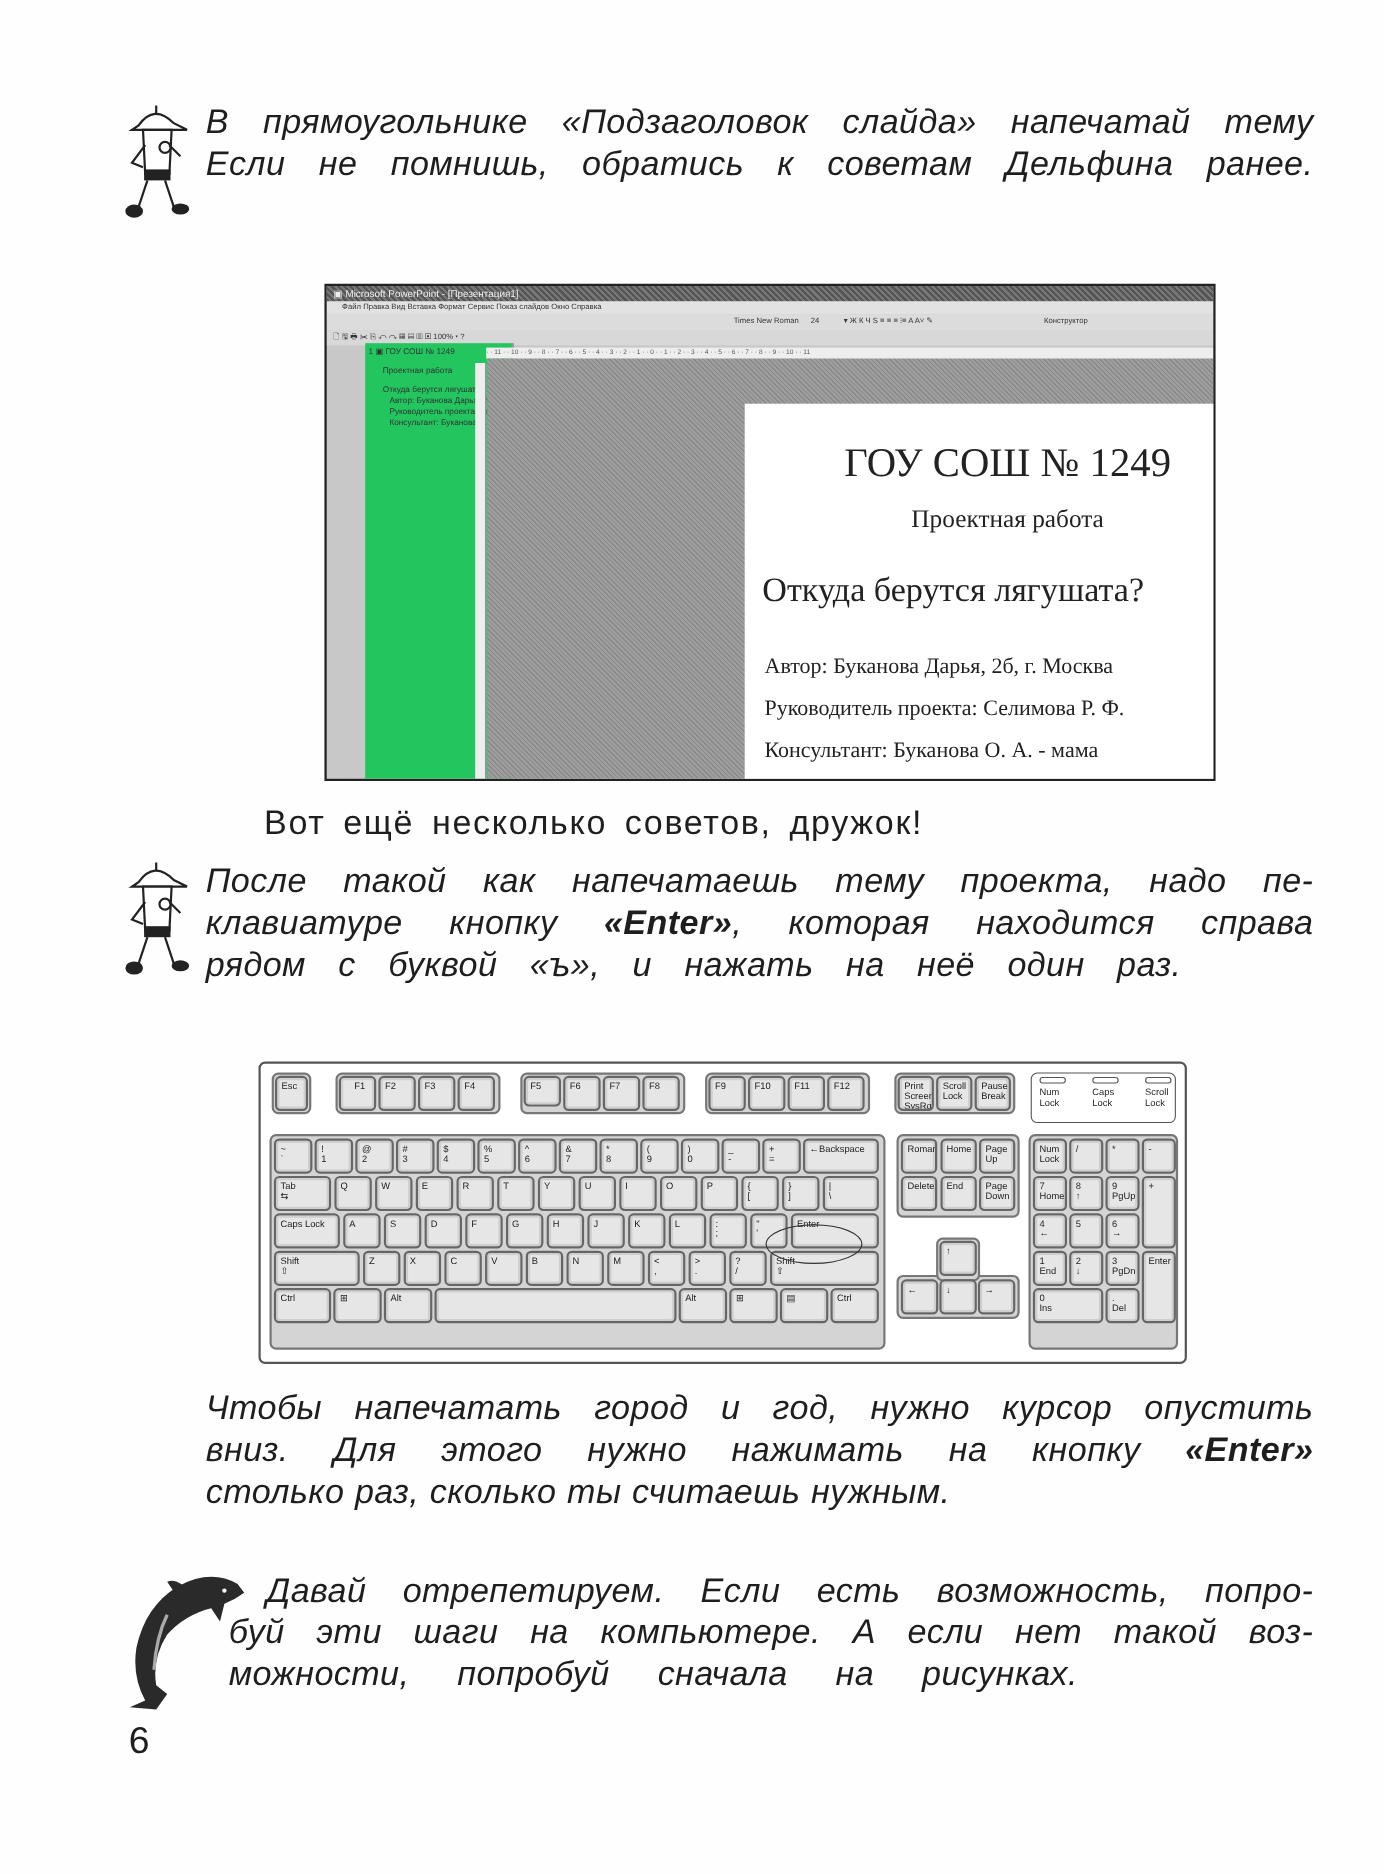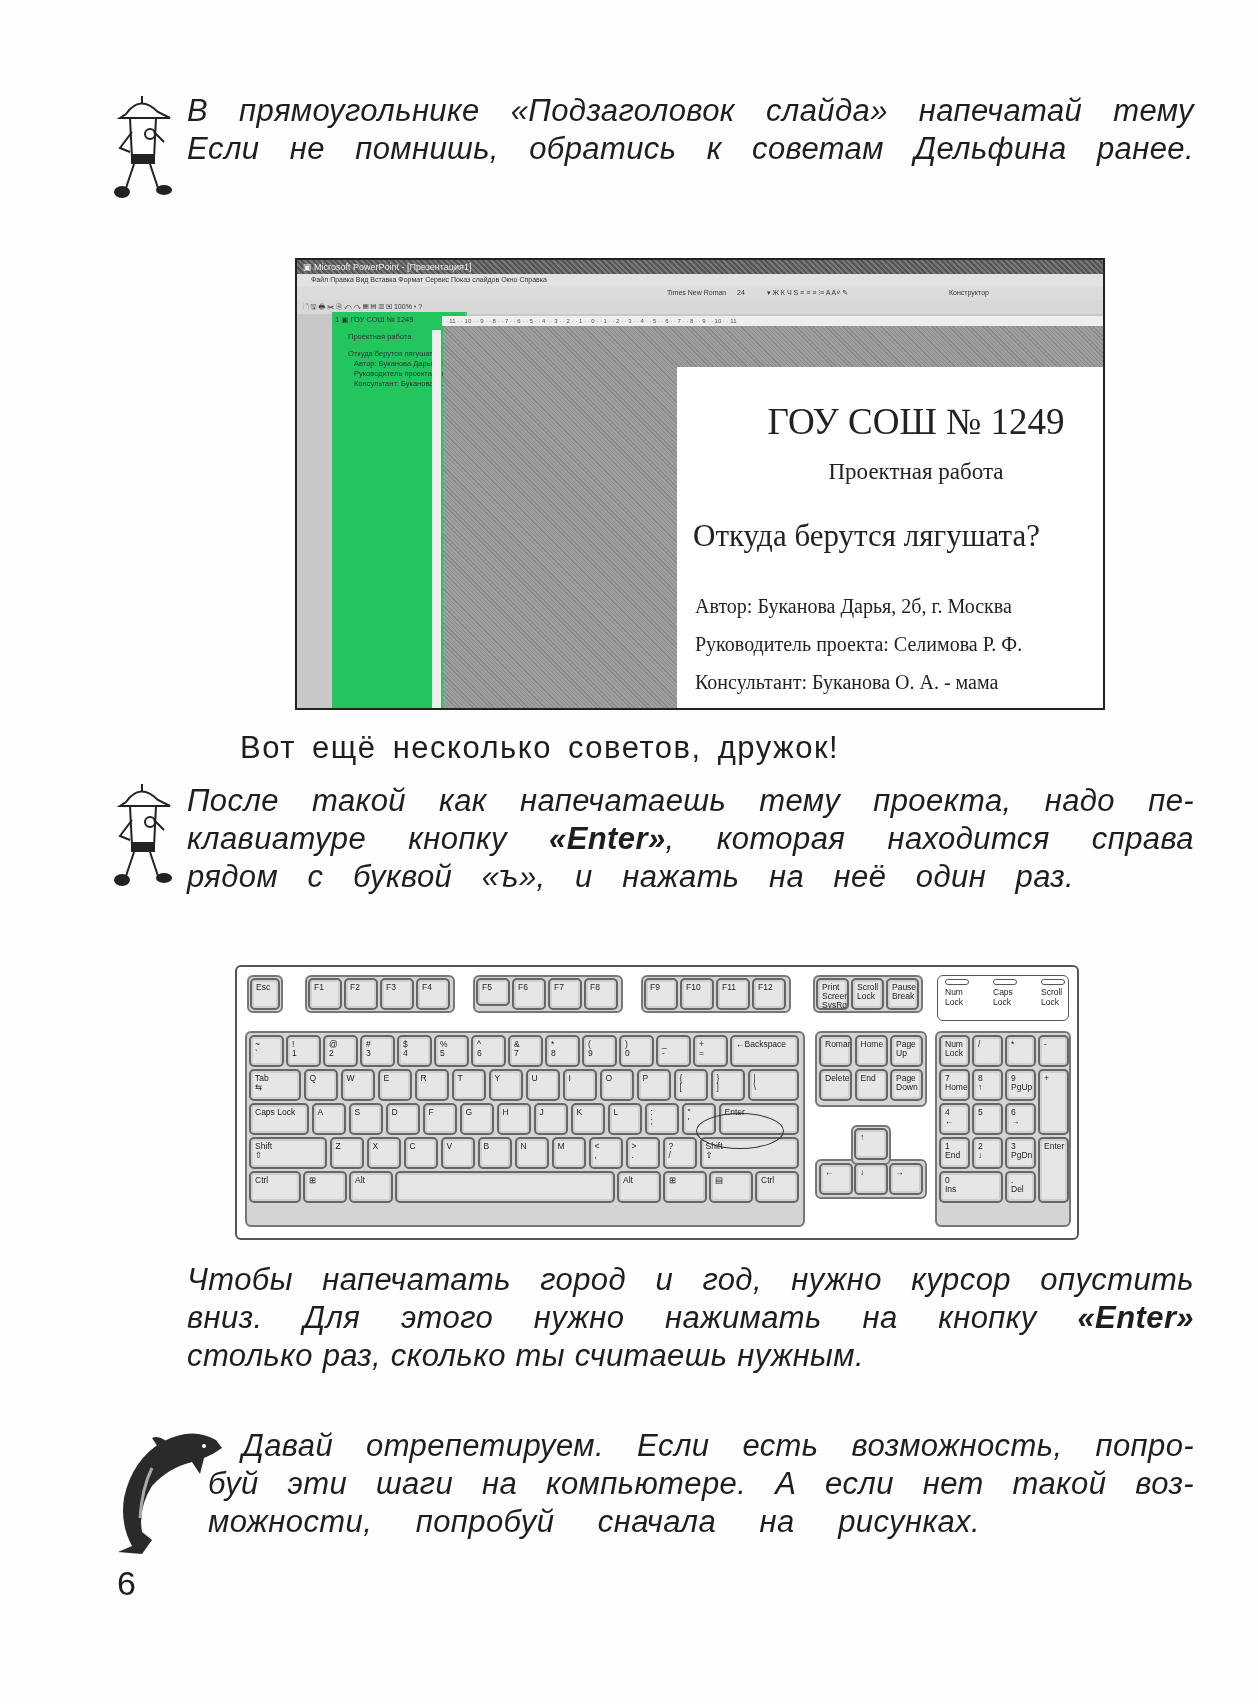--- a/index.html
+++ b/index.html
@@ -104,21 +104,21 @@
 <div class="para" style="left:187px;top:782px;width:1007px;">
   <span class="ln">После такой как напечатаешь тему проекта, надо пе-</span>
   <span class="ln"><span>клавиатуре кнопку </span><b>«Enter»</b><span>, которая находится справа</span></span>
   <span class="ln" style="text-align-last:justify;padding-right:120px;box-sizing:border-box">рядом с буквой «ъ», и нажать на неё один раз.</span>
 </div>
 
 <div class="kb" id="kb">
     <div class="grp" style="left: 10px; top: 8px; width: 36px; height: 38px;"></div>
     <div class="key" style="left: 13px; top: 11px; width: 30px; height: 32px;">Esc</div>
     <div class="grp" style="left: 68px; top: 8px; width: 150px; height: 38px;"></div>
-    <div class="key" style="left: 71px; top: 11px; width: 34px; height: 32px;">F1</div>
+    <div class="key" style="left: 71px; top: 11px; width: 34px; height: 32px; text-align: center;">F1</div>
     <div class="key" style="left: 107px; top: 11px; width: 34px; height: 32px;">F2</div>
     <div class="key" style="left: 143px; top: 11px; width: 34px; height: 32px;">F3</div>
     <div class="key" style="left: 179px; top: 11px; width: 34px; height: 32px;">F4</div>
     <div class="grp" style="left: 236px; top: 8px; width: 150px; height: 38px;"></div>
     <div class="key" style="left: 239px; top: 11px; width: 34px; height: 28px;">F5</div>
     <div class="key" style="left: 275px; top: 11px; width: 34px; height: 32px;">F6</div>
     <div class="key" style="left: 311px; top: 11px; width: 34px; height: 32px;">F7</div>
     <div class="key" style="left: 347px; top: 11px; width: 34px; height: 32px;">F8</div>
     <div class="grp" style="left: 404px; top: 8px; width: 150px; height: 38px;"></div>
     <div class="key" style="left: 407px; top: 11px; width: 34px; height: 32px;">F9</div>

